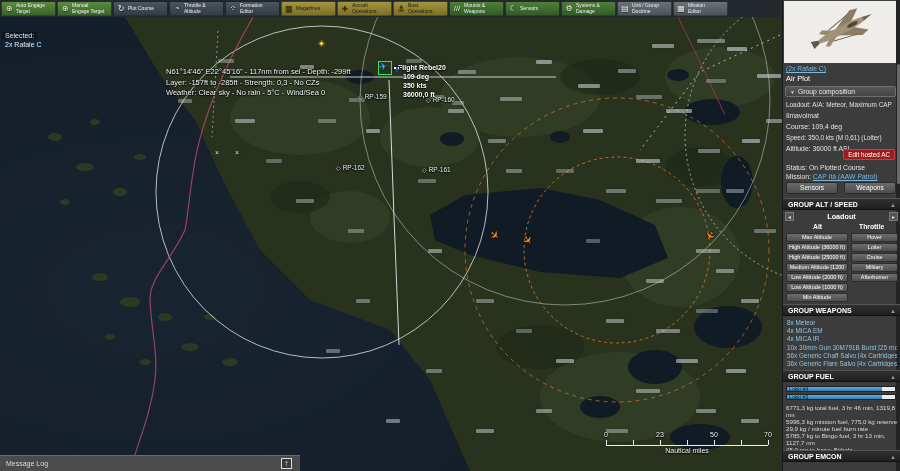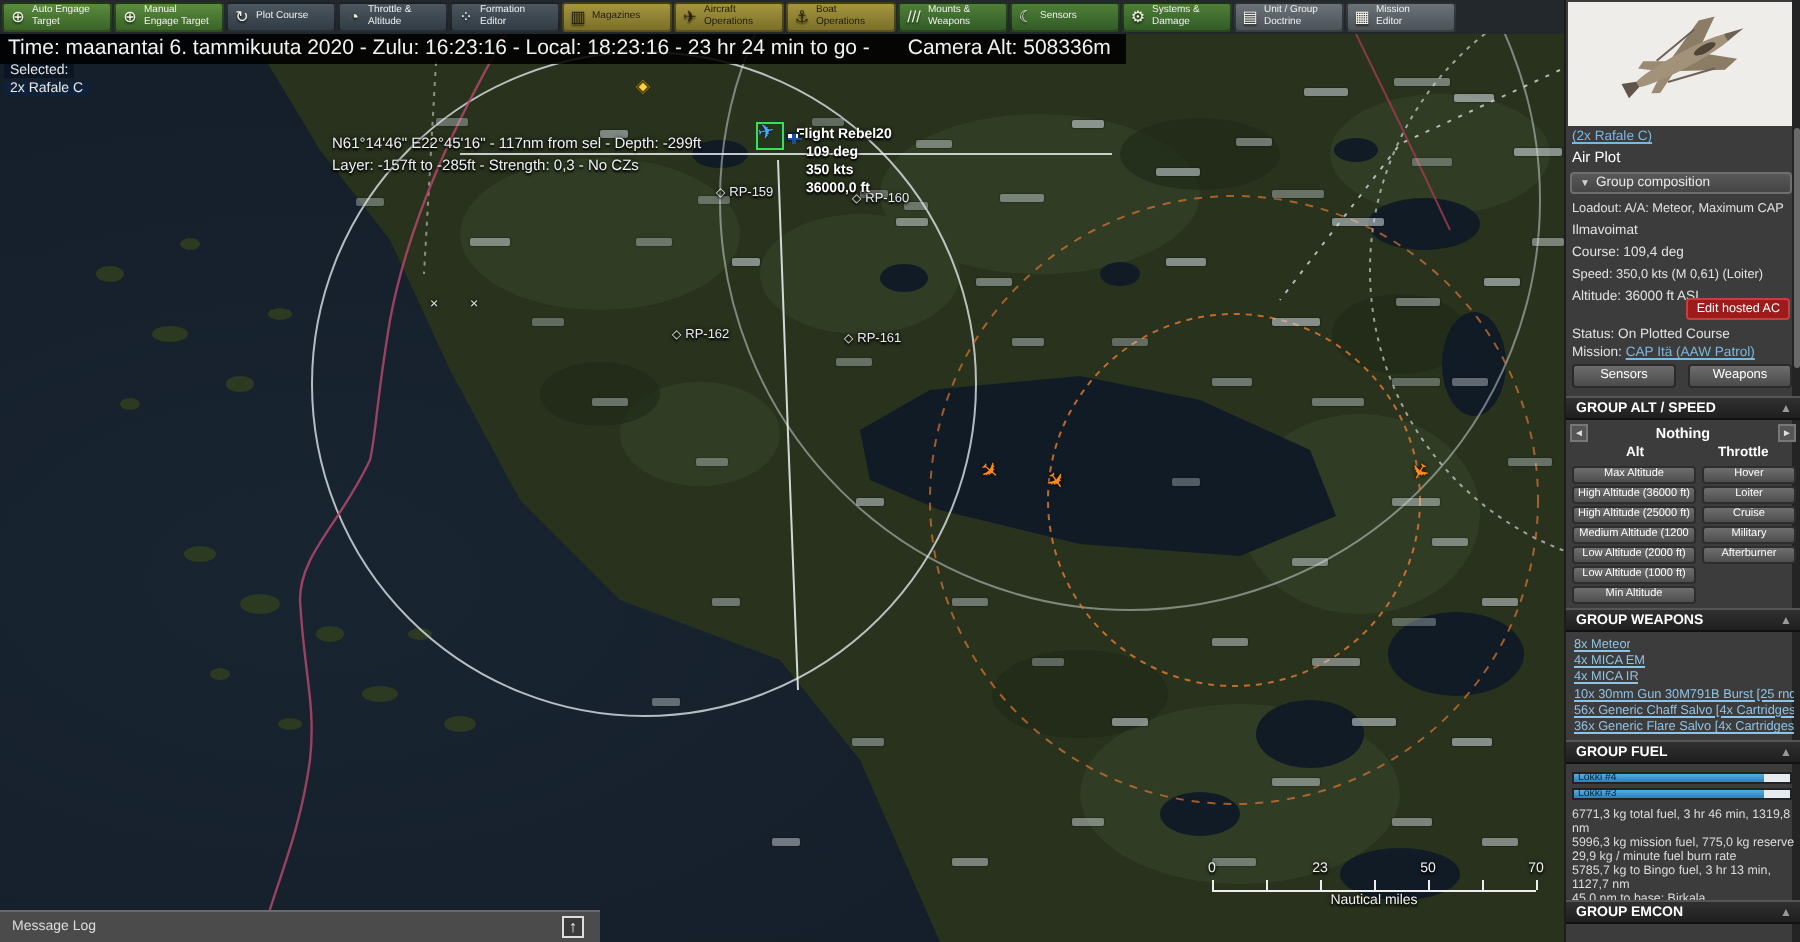--- a/index.html
+++ b/index.html
@@ -181,30 +181,27 @@
 
       <line x1="230" y1="60" x2="556" y2="60" stroke="rgba(240,244,248,0.8)" stroke-width="1"></line>
       <polyline points="389,63 394,200 399,328" fill="none" stroke="rgba(240,244,248,0.85)" stroke-width="1"></polyline>
       <polyline points="780,18 700,55 640,133" fill="none" stroke="rgba(240,244,248,0.7)" stroke-width="1" stroke-dasharray="2,4"></polyline>
       <line x1="218" y1="14" x2="212" y2="120" stroke="rgba(240,244,248,0.5)" stroke-width="1" stroke-dasharray="2,3"></line>
 
       <path d="M253,0 C230,40 205,90 195,143 C188,185 188,200 185,213 C170,245 150,260 150,283 C152,320 158,335 155,363 C150,400 138,425 130,454" fill="none" stroke="#b0486a" stroke-width="1.2" opacity="0.85"></path>
       <path d="M678,0 L700,45 L725,98" fill="none" stroke="#a03c50" stroke-width="1" opacity="0.8"></path>
     </svg>
 
-    <div class="timebar">
-      <span>Time: maanantai 6. tammikuuta 2020 - Zulu: 16:23:16 - Local: 18:23:16 - 23 hr 24 min to go -</span>
-      <span class="cam">Camera Alt: 508336m</span>
-    </div>
     <div class="sel-label">Selected:</div>
     <div class="sel-value">2x Rafale C</div>
 
     <div class="info-block" id="info-block">
         <div>N61°14'46" E22°45'16" - 117nm from sel - Depth: -299ft</div>
         <div>Layer: -157ft to -285ft - Strength: 0,3 - No CZs</div>
+        <div>Weather: Clear sky - No rain - 5°C - Wind/Sea 0</div>
       </div>
 
     <div class="sel-unit">
       <span class="glyph">✈</span>
     </div>
     <div class="fin-flag"></div>
     <div class="yellow-unit"></div>
 
     <div class="flight-label">
       <div>Flight Rebel20</div>
@@ -446,21 +443,21 @@
       <span class="mission-link">CAP Itä (AAW Patrol)</span>
     </div>
     <div class="sw-btn" style="left:3px">Sensors</div>
     <div class="sw-btn" style="left:61px">Weapons</div>
 
     <div class="sec-hdr" style="top:198px">
       <span>GROUP ALT / SPEED</span><span class="car">▲</span>
     </div>
     <div class="nothing-row">
       <span class="arr" style="left:0">◄</span>
-      <span>Nothing</span>
+      <span>Loadout</span>
       <span class="arr" style="right:0">►</span>
     </div>
     <div class="col-hdr" style="left:30px">Alt</div>
     <div class="col-hdr" style="left:858px;left:76px">Throttle</div>
     <div id="alt-col">
         <div class="grp-btn" style="left: 3px; width: 62px; top: 233px;">Max Altitude</div>
         <div class="grp-btn" style="left: 3px; width: 62px; top: 243px;">High Altitude (36000 ft)</div>
         <div class="grp-btn" style="left: 3px; width: 62px; top: 253px;">High Altitude (25000 ft)</div>
         <div class="grp-btn" style="left: 3px; width: 62px; top: 263px;">Medium Altitude (1200</div>
         <div class="grp-btn" style="left: 3px; width: 62px; top: 273px;">Low Altitude (2000 ft)</div>

